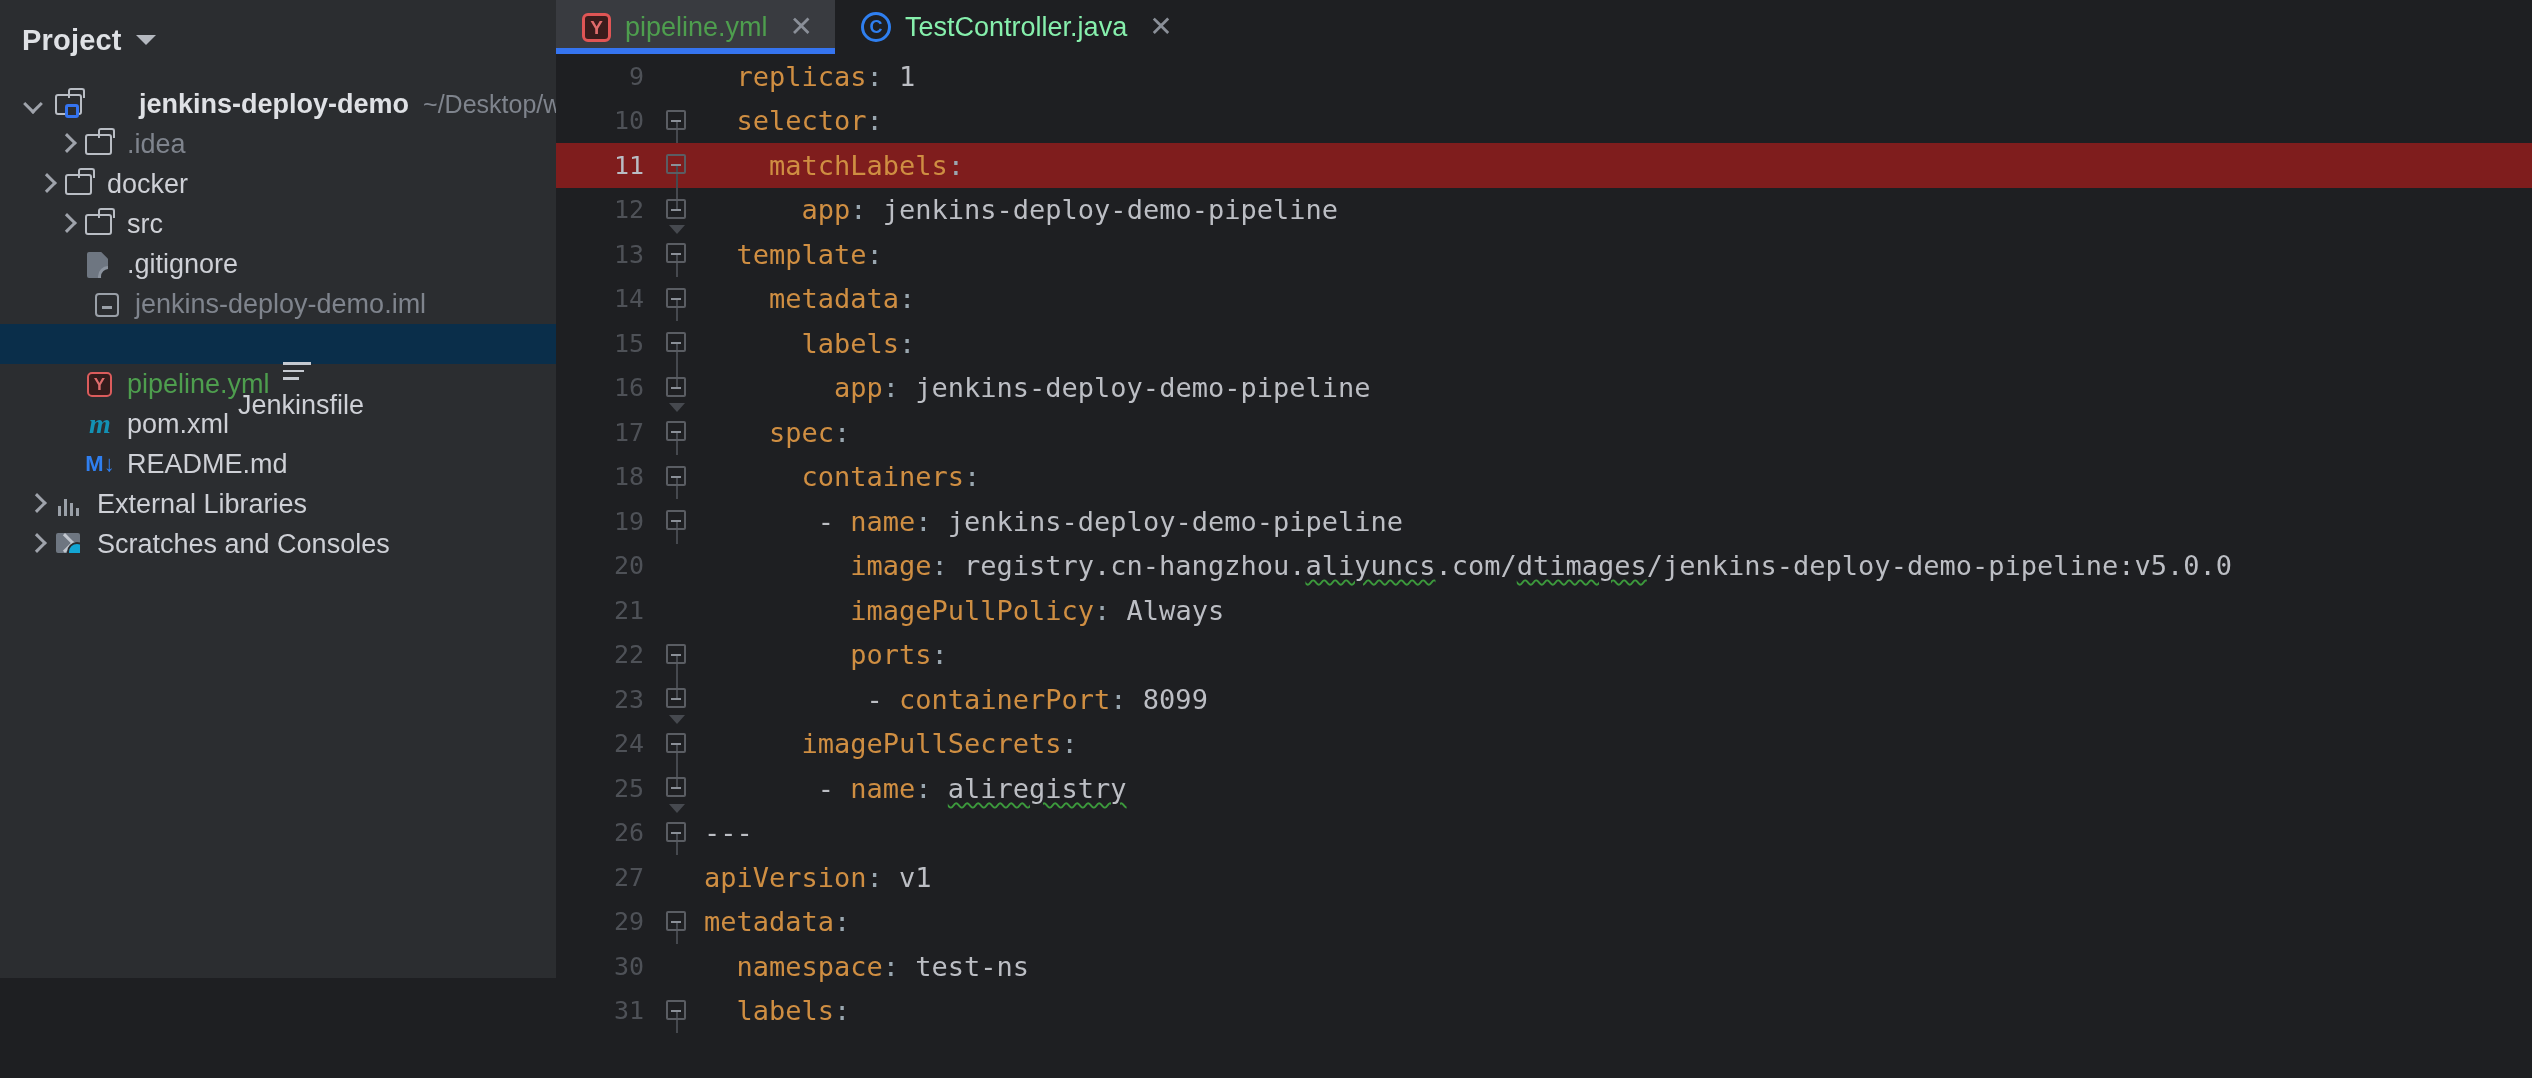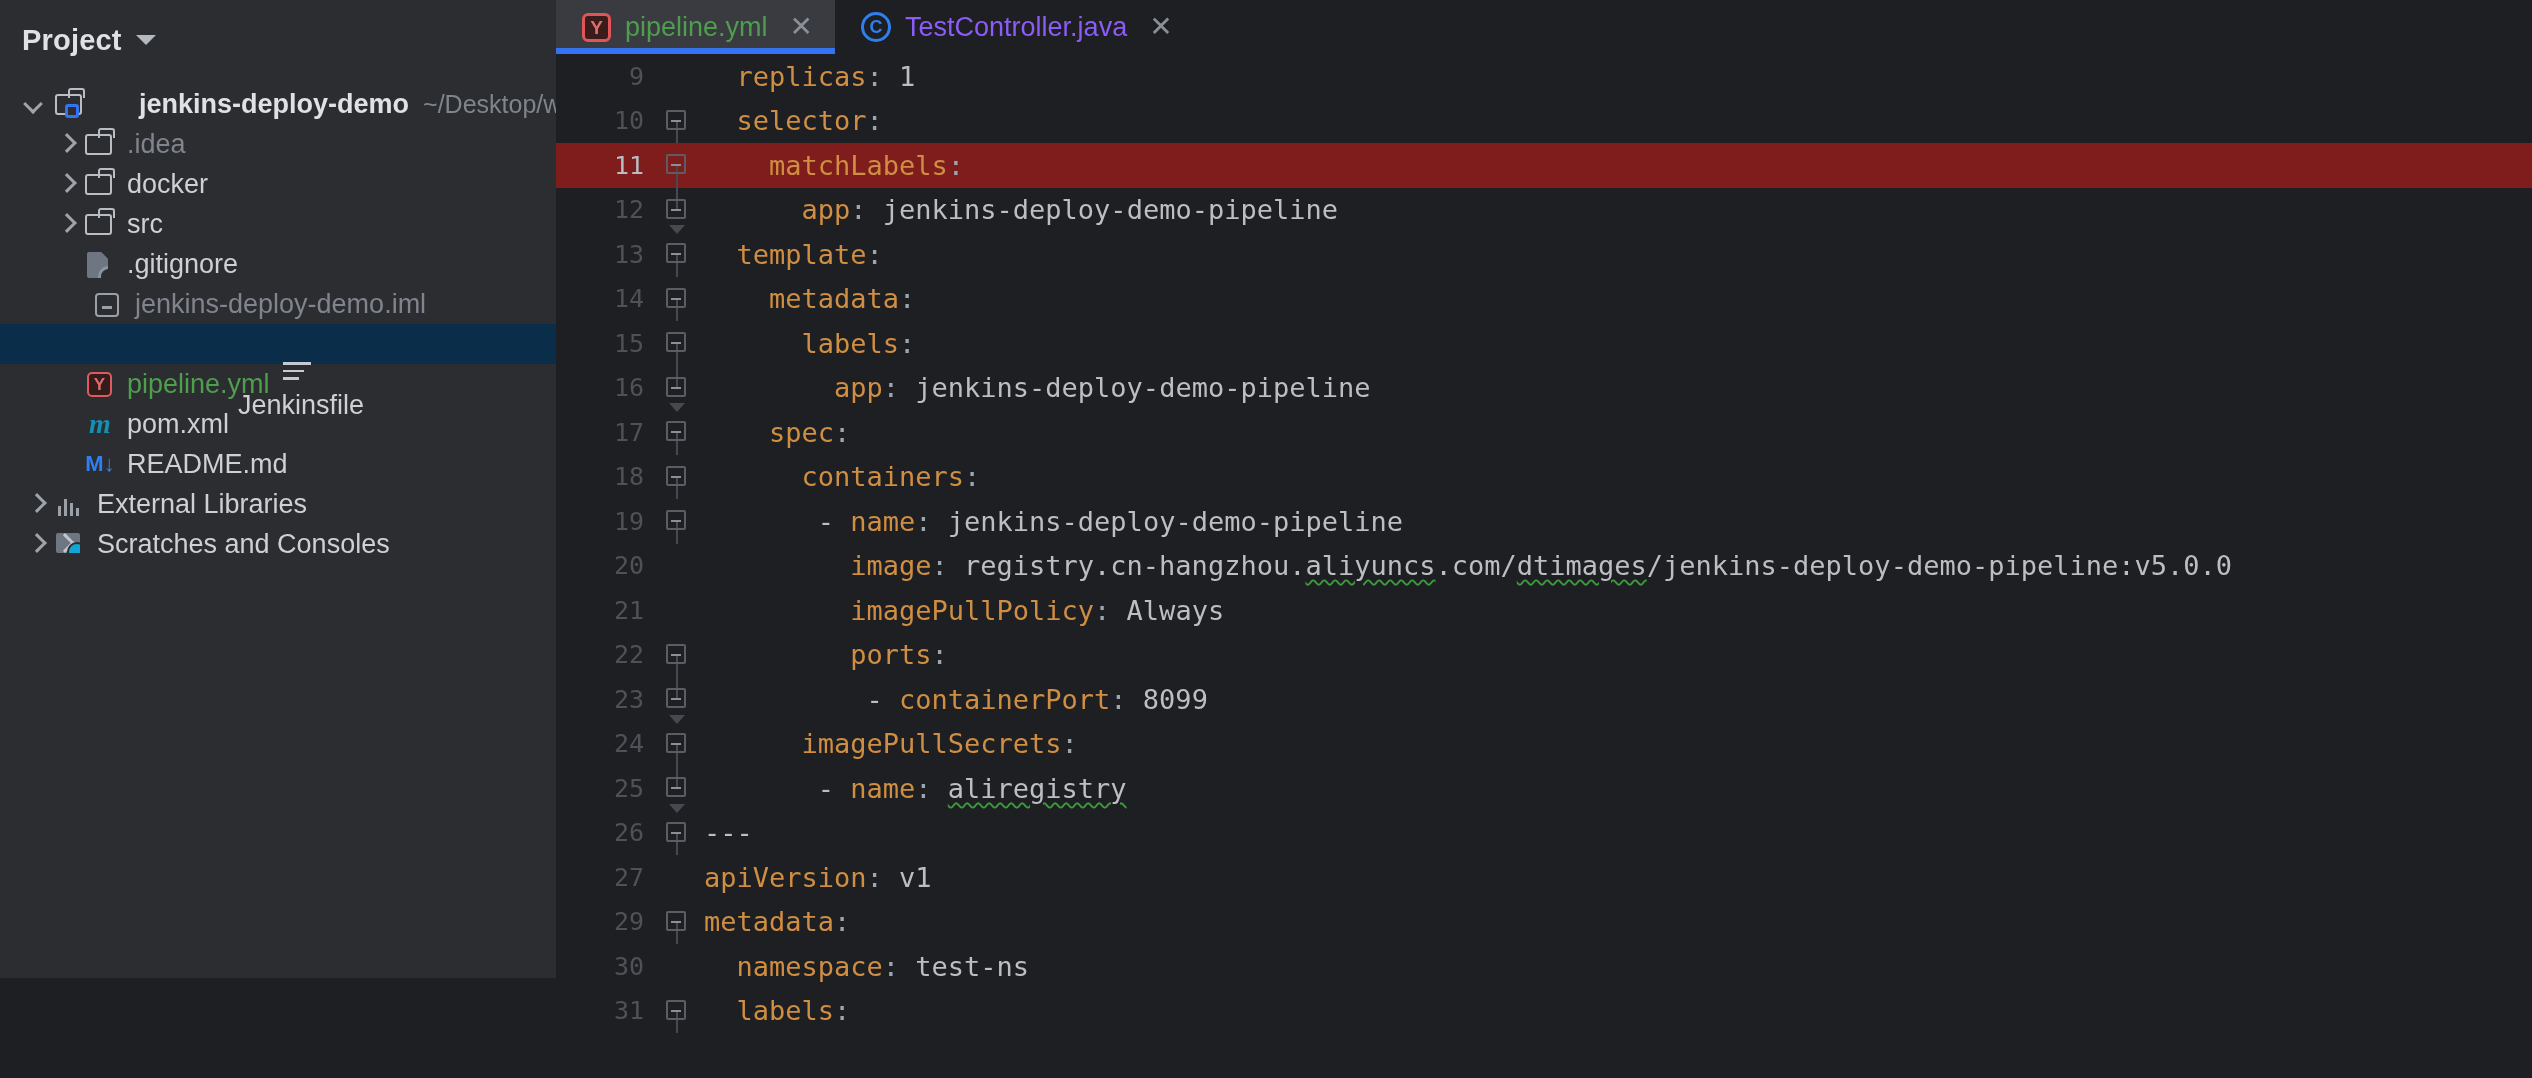--- a/index.html
+++ b/index.html
@@ -244,21 +244,21 @@
   }
   .tab.active { background: #393b40; }
   .tab.active::after {
     content: "";
     position: absolute;
     left: 0; right: 0; bottom: 0;
     height: 6px;
     background: #3574f0;
   }
   .tab-label-yml { color: #4e9e4e; }
-  .tab-label-java { color: #8b5cf6; text-align: right; }
+  .tab-label-java { color: #86efac; text-align: right; }
   .tab-close {
     color: #8a8f98;
     font-size: 28px;
     line-height: 1;
     margin-left: 8px;
   }
   .ic-java {
     width: 30px; height: 30px;
     border: 3px solid #2f7ff0;
     border-radius: 50%;
@@ -381,21 +381,21 @@
           <span class="lbl lbl-bold">jenkins-deploy-demo</span>
           <span class="path-hint">~/Desktop/wo</span>
         </div>
         <div class="tree-row" style="padding-left: 52px;">
           <span class="arrow collapsed"></span>
           <span class="icon-slot">
             <span class="ic-folder"></span>
           </span>
           <span class="lbl lbl-dim">.idea</span>
         </div>
-        <div class="tree-row" style="padding-left: 52px;">
+        <div class="tree-row" style="padding-left: 32px;">
           <span class="arrow collapsed"></span>
           <span class="icon-slot">
             <span class="ic-folder"></span>
           </span>
           <span class="lbl ">docker</span>
         </div>
         <div class="tree-row" style="padding-left: 52px;">
           <span class="arrow collapsed"></span>
           <span class="icon-slot">
             <span class="ic-folder"></span>

